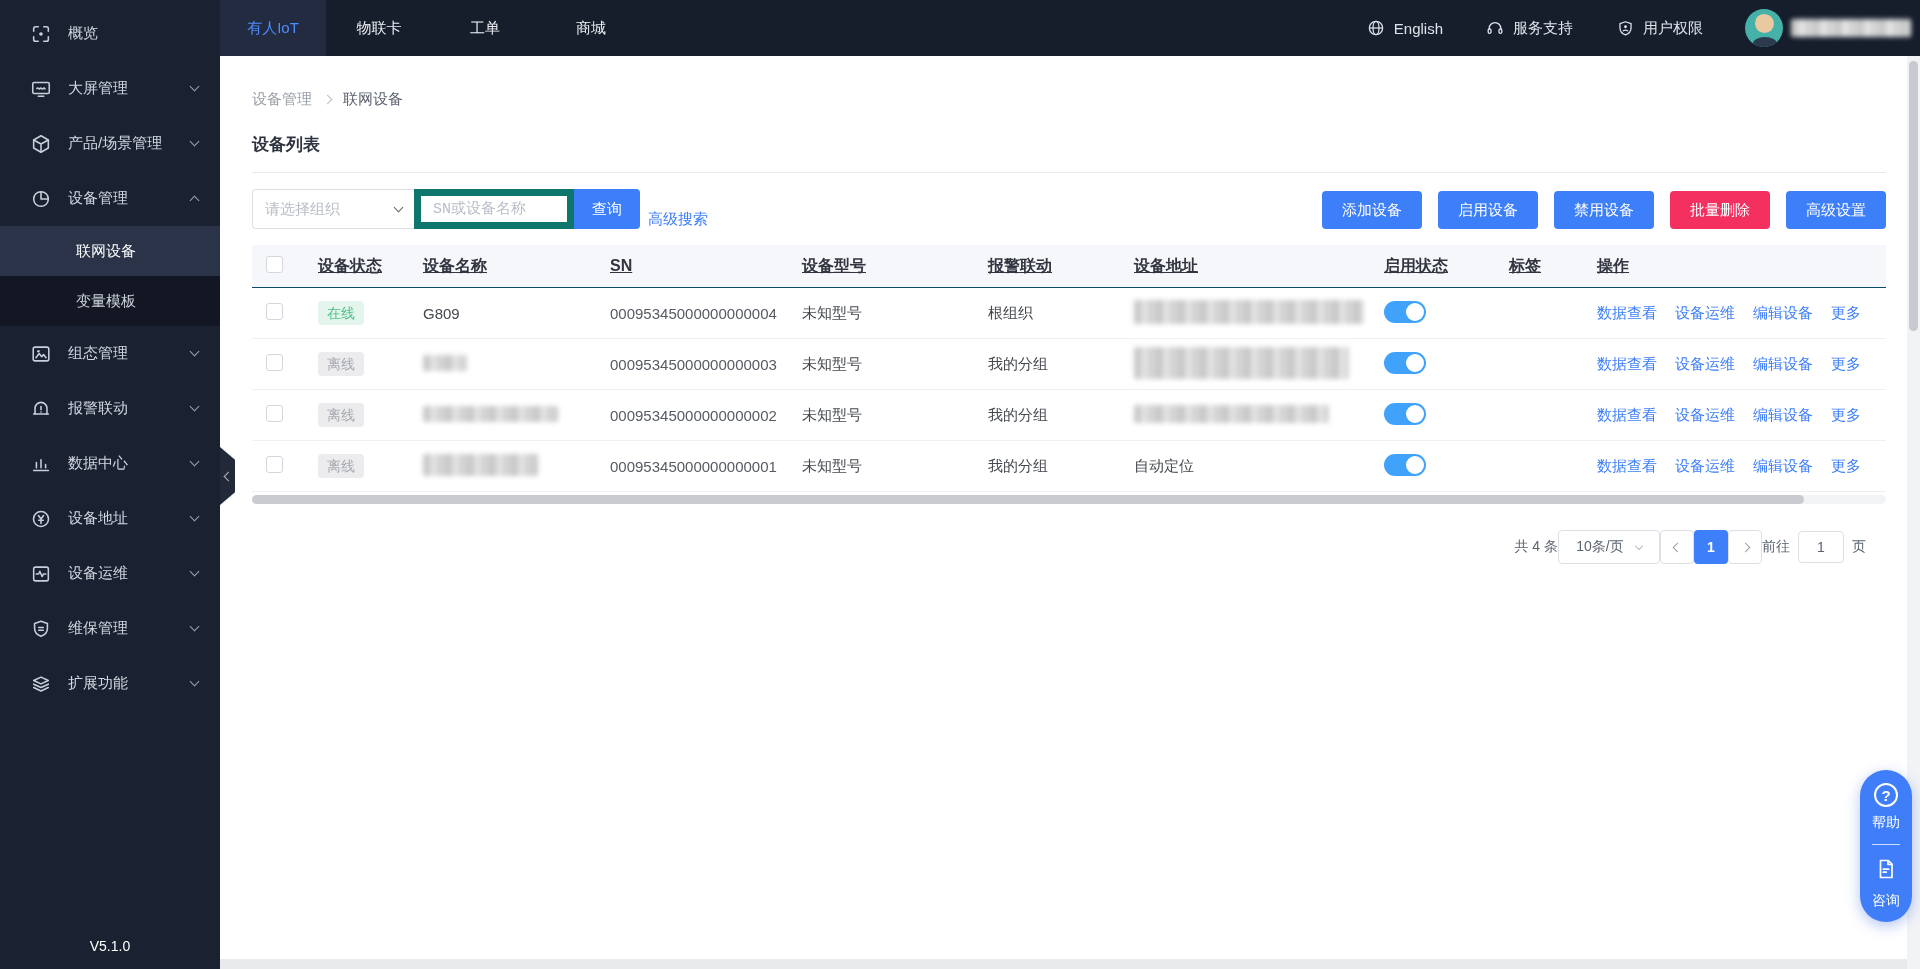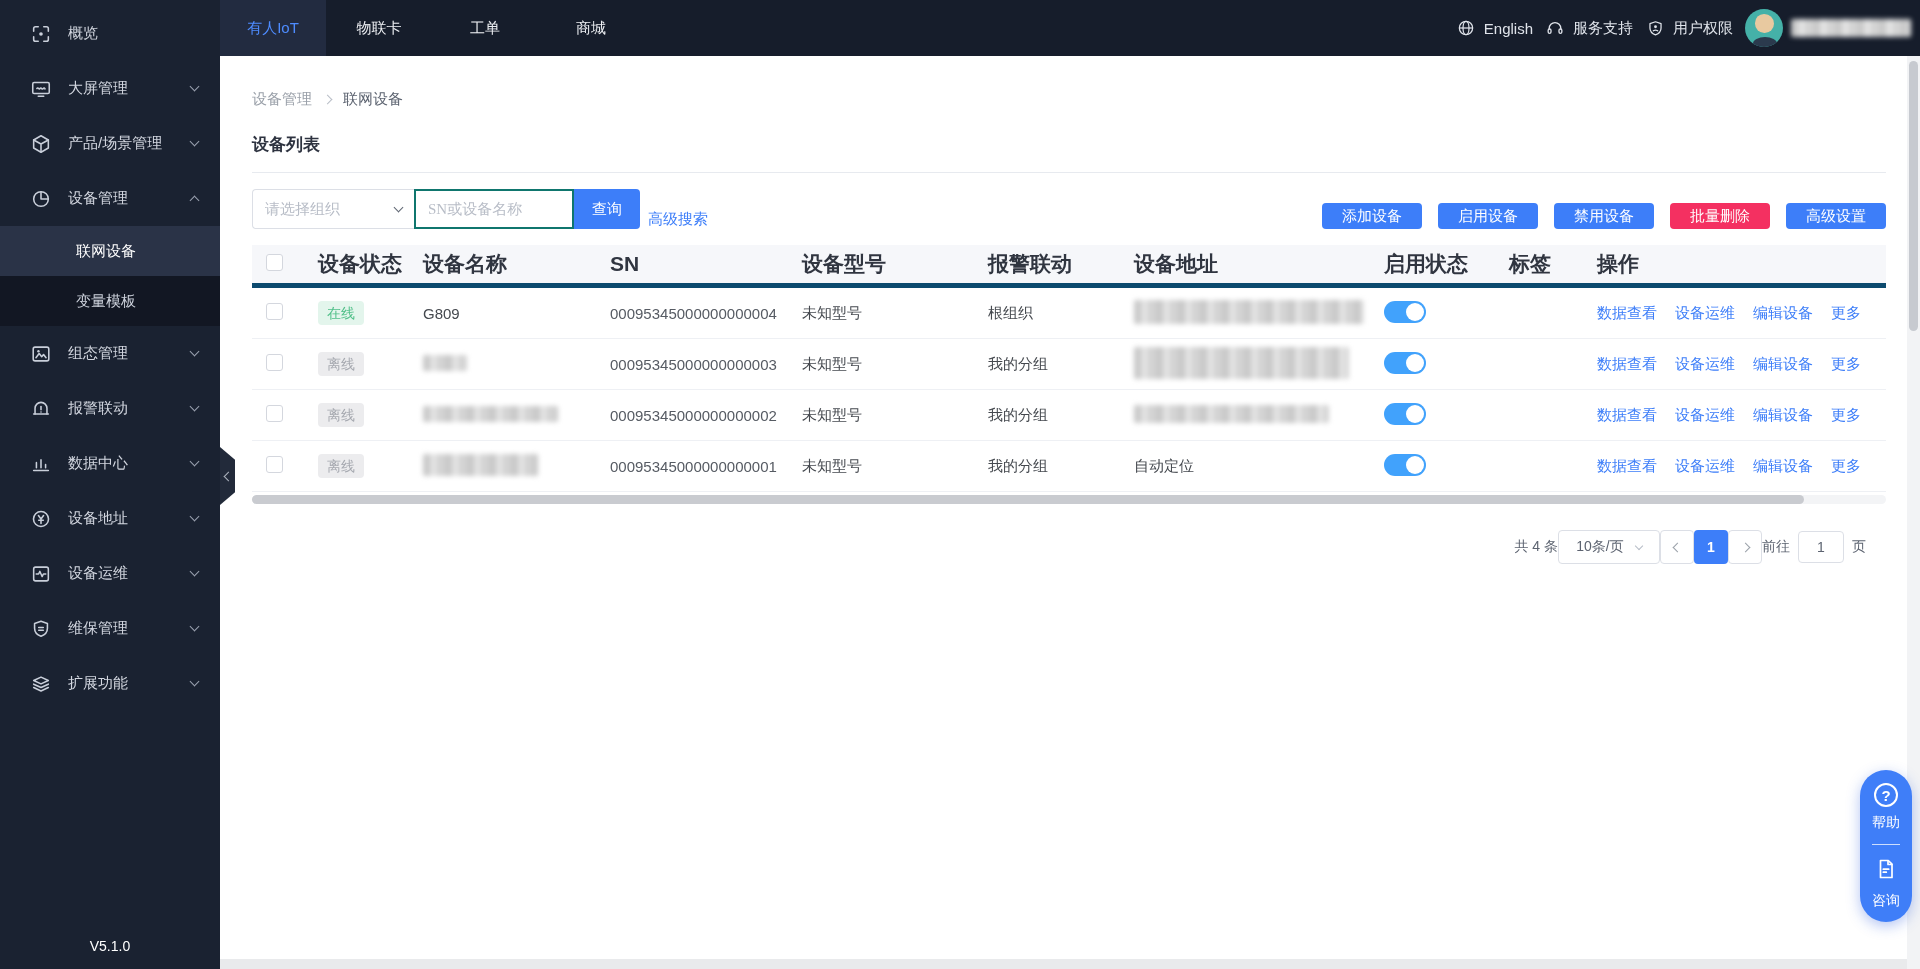--- a/index.html
+++ b/index.html
@@ -29,21 +29,21 @@
   .chev.right{transform:rotate(-135deg);}
   .chev.down{transform:rotate(-45deg);margin-top:-3px;}
   .collapse-handle .chev{color:#aeb4bf;margin-left:2px;}
 
   
   .main{flex:1;display:flex;flex-direction:column;position:relative;min-width:0;}
   .topbar{height:56px;background:#161D2B;display:flex;align-items:center;color:#e3e6ec;flex:none;}
   .tabs{display:flex;height:100%;}
   .tab{width:106px;display:flex;align-items:center;justify-content:center;font-size:15px;cursor:pointer;color:#eceef2;}
   .tab.active{background:#222B40;color:#4E8CFF;}
-  .topbar-right{margin-left:auto;display:flex;align-items:center;gap:12px;padding-right:9px;}
+  .topbar-right{margin-left:auto;display:flex;align-items:center;gap:42px;padding-right:9px;}
   .tb-item{display:flex;align-items:center;gap:8px;font-size:15px;color:#dfe3ea;cursor:pointer;white-space:nowrap;}
   .tb-icon{width:20px;height:20px;display:flex;align-items:center;justify-content:center;color:#dfe3ea;}
   .tb-user{display:flex;align-items:center;gap:8px;cursor:pointer;}
   .avatar{width:38px;height:38px;border-radius:50%;background:#45b1a8;position:relative;overflow:hidden;flex:none;filter:blur(.6px);}
   .avatar::before{content:"";position:absolute;left:10px;top:5px;width:19px;height:19px;background:#e8c9a0;border-radius:48% 52% 50% 50%;}
   .avatar::after{content:"";position:absolute;left:8px;bottom:-3px;width:24px;height:13px;background:#2b3a4d;border-radius:50% 50% 0 0;}
   .blur{display:inline-block;border-radius:2px;filter:blur(2.6px);
         background:repeating-linear-gradient(90deg,#c9c9c9 0 7px,#e2e2e2 7px 14px,#d3d3d3 14px 22px);}
   .blur-name{width:120px;height:18px;}
 
@@ -54,35 +54,35 @@
   .bc-sep{color:#b9bec7;}
   .bc-current{color:#5c6370;}
   .page-title{margin:24px 0 0;font-size:17px;font-weight:bold;color:#2e3340;}
   .divider{height:1px;background:#e7eaef;margin-top:16px;}
 
   .toolbar{margin-top:16px;display:flex;align-items:flex-end;}
   .select{display:flex;align-items:center;justify-content:space-between;padding:0 12px;font-size:15px;
           border:1px solid #dcdfe6;border-right:none;border-radius:4px 0 0 4px;height:40px;width:162px;cursor:pointer;background:#fff;}
   .select .ph{color:#b8bdc7;}
   .select .chev{color:#5f6673;}
-  .search-input{width:160px;height:40px;border:2px solid #0f766e;padding:12px 12px;font-size:15px;color:#333;border-radius:0;outline:none;
-          font-family:Liberation Serif, serif;}
+  .search-input{width:160px;height:40px;border:7px solid #0f766e;padding:12px 12px;font-size:15px;color:#333;border-radius:0;outline:none;
+          font-family:Liberation Mono, monospace;}
   .search-input::placeholder{color:#b8bdc7;}
   .btn-query{width:66px;height:40px;background:var(--blue);color:#fff;font-size:15px;border:none;border-radius:0 4px 4px 0;cursor:pointer;
           font-family:"Liberation Sans","DejaVu Sans",sans-serif;}
   .adv-link{color:var(--blue);font-size:15px;margin-left:8px;cursor:pointer;white-space:nowrap;}
   .toolbar-actions{margin-left:auto;display:flex;gap:16px;}
-  .act-btn{min-width:100px;height:26px;border:none;border-radius:4px;color:#fff;font-size:15px;padding:0 16px;cursor:pointer;background:var(--blue);
+  .act-btn{min-width:100px;height:38px;border:none;border-radius:4px;color:#fff;font-size:15px;padding:0 16px;cursor:pointer;background:var(--blue);
           font-family:"Liberation Sans","DejaVu Sans",sans-serif;white-space:nowrap;}
   .act-btn.danger{background:var(--danger);}
 
   
   .table{margin-top:16px;}
   .trow{display:flex;align-items:center;}
-  .thead{height:43px;background:#f6f7fa;border-bottom:5px solid #0c4a6e;font-weight:bold;color:#303540;font-size:21px;}
+  .thead{height:43px;background:#f6f7fa;border-bottom:1px solid #0c4a6e;font-weight:bold;color:#303540;font-size:16px;text-decoration:underline;}
   .tbody-row{height:51px;border-bottom:1px solid #eef0f4;font-size:15px;color:#45494f;}
   .col{padding-right:8px;flex:none;}
   .col-cb{width:66px;padding-left:14px;}
   .col-status{width:105px;}
   .col-name{width:187px;}
   .col-sn{width:192px;}
   .col-model{width:186px;}
   .col-org{width:146px;}
   .col-addr{width:250px;}
   .col-enable{width:125px;}

